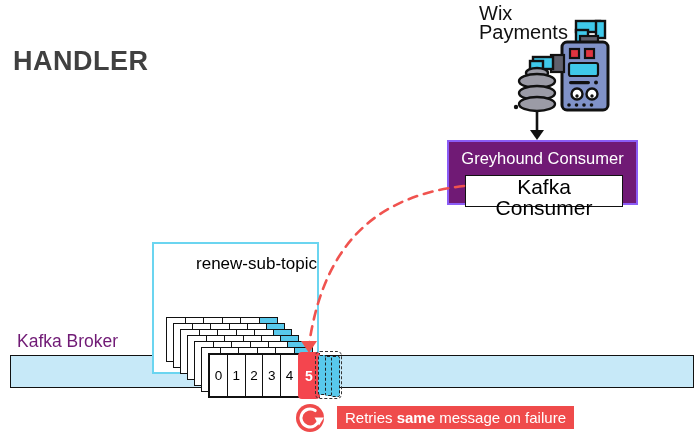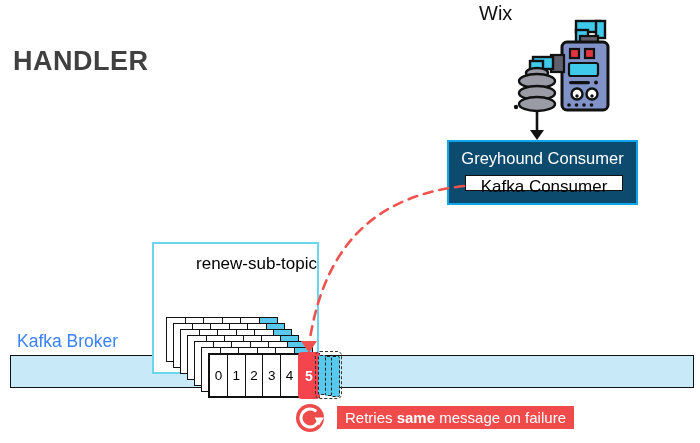--- a/index.html
+++ b/index.html
@@ -8,35 +8,35 @@
 
   
   .title{position:absolute;left:13px;top:44px;font-size:27px;font-weight:bold;
          line-height:34px;letter-spacing:.5px;color:#404040;}
 
   
   .wix-label{position:absolute;left:479px;top:4px;font-size:20px;line-height:19px;color:#111;}
 
   
   .consumer-box{position:absolute;left:447px;top:140px;width:191px;height:65px;
-                background:#0c4a6e;border:2px solid #0ea5e9;box-sizing:border-box;z-index:5;}
+                background:#701a75;border:2px solid #8b5cf6;box-sizing:border-box;z-index:5;}
   .consumer-title{margin-top:7px;text-align:center;color:#fff;font-size:16.5px;}
-  .kafka-consumer{position:absolute;left:16px;top:33px;width:158px;height:16px;
+  .kafka-consumer{position:absolute;left:16px;top:33px;width:158px;height:32px;
                   background:#fff;border:1.5px solid #111;box-sizing:border-box;
-                  font-size:17px;line-height:21px;text-align:center;color:#000;}
+                  font-size:21px;line-height:21px;text-align:center;color:#000;}
 
   
   .topic-box{position:absolute;left:152px;top:242px;width:167px;height:132px;
              background:#fff;border:2px solid #6BD5F0;box-sizing:border-box;z-index:2;}
   .topic-label{margin-top:10px;text-align:right;font-size:17px;color:#000;}
 
   
   .broker-bar{position:absolute;left:10px;top:355px;width:684px;height:33px;
               background:#C7E9F8;border:1.5px solid #111;box-sizing:border-box;z-index:1;}
-  .broker-label{position:absolute;left:17px;top:331px;font-size:17.5px;color:#3b82f6;z-index:2;}
+  .broker-label{position:absolute;left:17px;top:331px;font-size:17.5px;color:#701a75;z-index:2;}
 
   
   .strip{position:absolute;width:112px;height:45px;background:#fff;box-sizing:border-box;
          display:flex;z-index:3;}
   .strip.back{border:1.5px solid #111;}
   .strip.front{border:2px solid #111;z-index:4;}
   .strip i{flex:1;display:block;}
   .strip i + i{border-left:1.5px solid #111;}
   .strip i.end{background:#58C9EC;}
   .fcell{flex:1;display:flex;align-items:center;justify-content:center;
@@ -65,20 +65,21 @@
 <body>
 
 <div class="canvas">
 
   <div class="title">
     <div>HANDLER</div>
   </div>
 
   <div class="wix-label">
     <div>Wix</div>
+    <div>Payments</div>
   </div>
 
   <div class="consumer-box">
     <div class="consumer-title">Greyhound Consumer</div>
     <div class="kafka-consumer">Kafka Consumer</div>
   </div>
 
   <div class="broker-bar"></div>
   <div class="broker-label">Kafka Broker</div>
 

